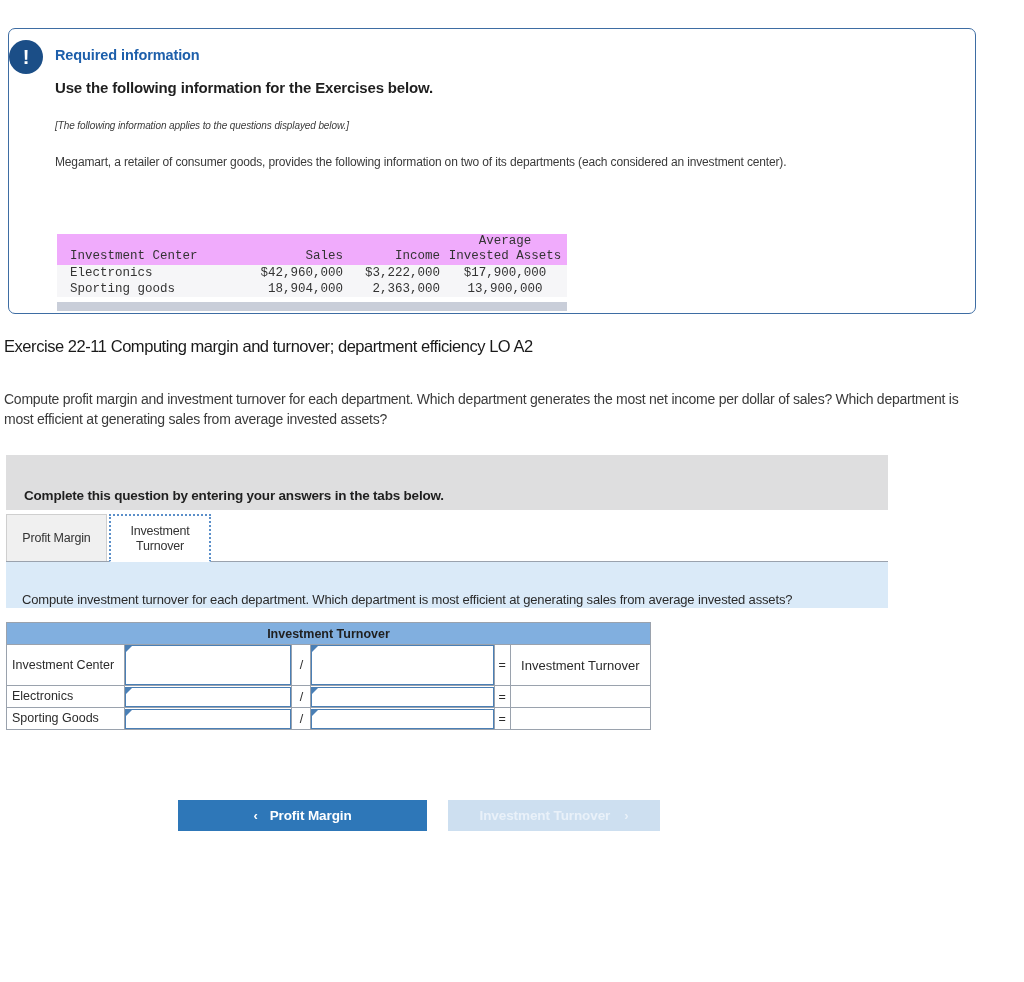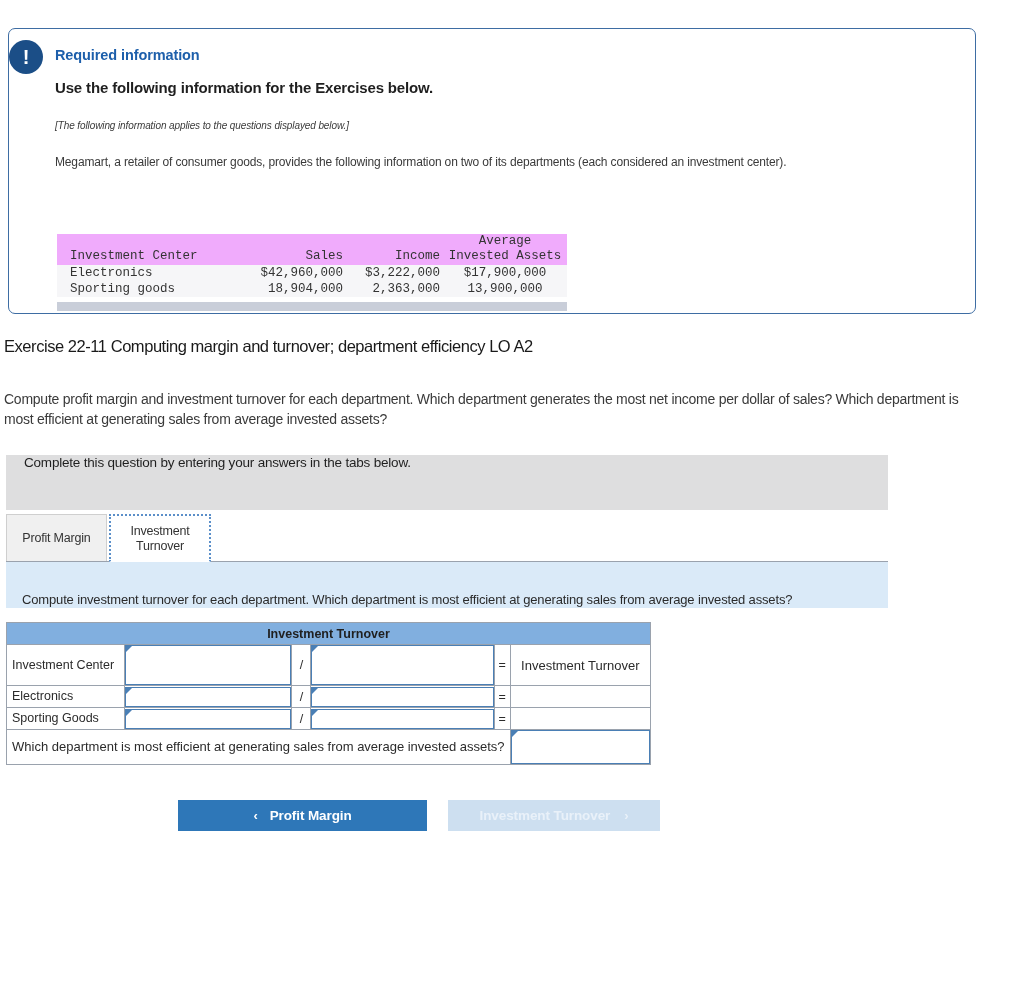--- a/index.html
+++ b/index.html
@@ -113,23 +113,23 @@
 
   
   #instr-bar {
     position: absolute;
     left: 6px; top: 455px;
     width: 882px; height: 55px;
     background: #dededf;
   }
   #instr-text {
     position: absolute;
-    left: 18px; top: 0;
+    left: 18px; top: 33px;
     font-size: 13.5px;
-    font-weight: normal;
+    font-weight: bold;
     color: #1f1f1f;
     letter-spacing: -0.2px;
   }
 
   
   #tabstrip {
     position: absolute;
     left: 6px; top: 514px;
     width: 882px; height: 48px;
   }
@@ -410,28 +410,20 @@
       <td class="w-slash">/</td>
       <td class="w-den dd-cell">
           <div class="dd"></div>
         </td>
       <td class="w-eq">=</td>
       <td class="w-res">
           <div class="res-text"></div>
         </td>
     </tr>
 
-    <tr>
-      <td colspan="5">
-          <div class="qcell">Which department is most efficient at generating sales from average invested assets?</div>
-        </td>
-      <td class="w-res dd-cell">
-          <div class="dd free"></div>
-        </td>
-    </tr>
   </tbody>
 </table>
 
 <button id="btn-prev">
   <span class="chev">‹</span>
   <span>Profit Margin</span>
 </button>
 <button id="btn-next">
   <span>Investment Turnover</span>
   <span class="chev">›</span>

